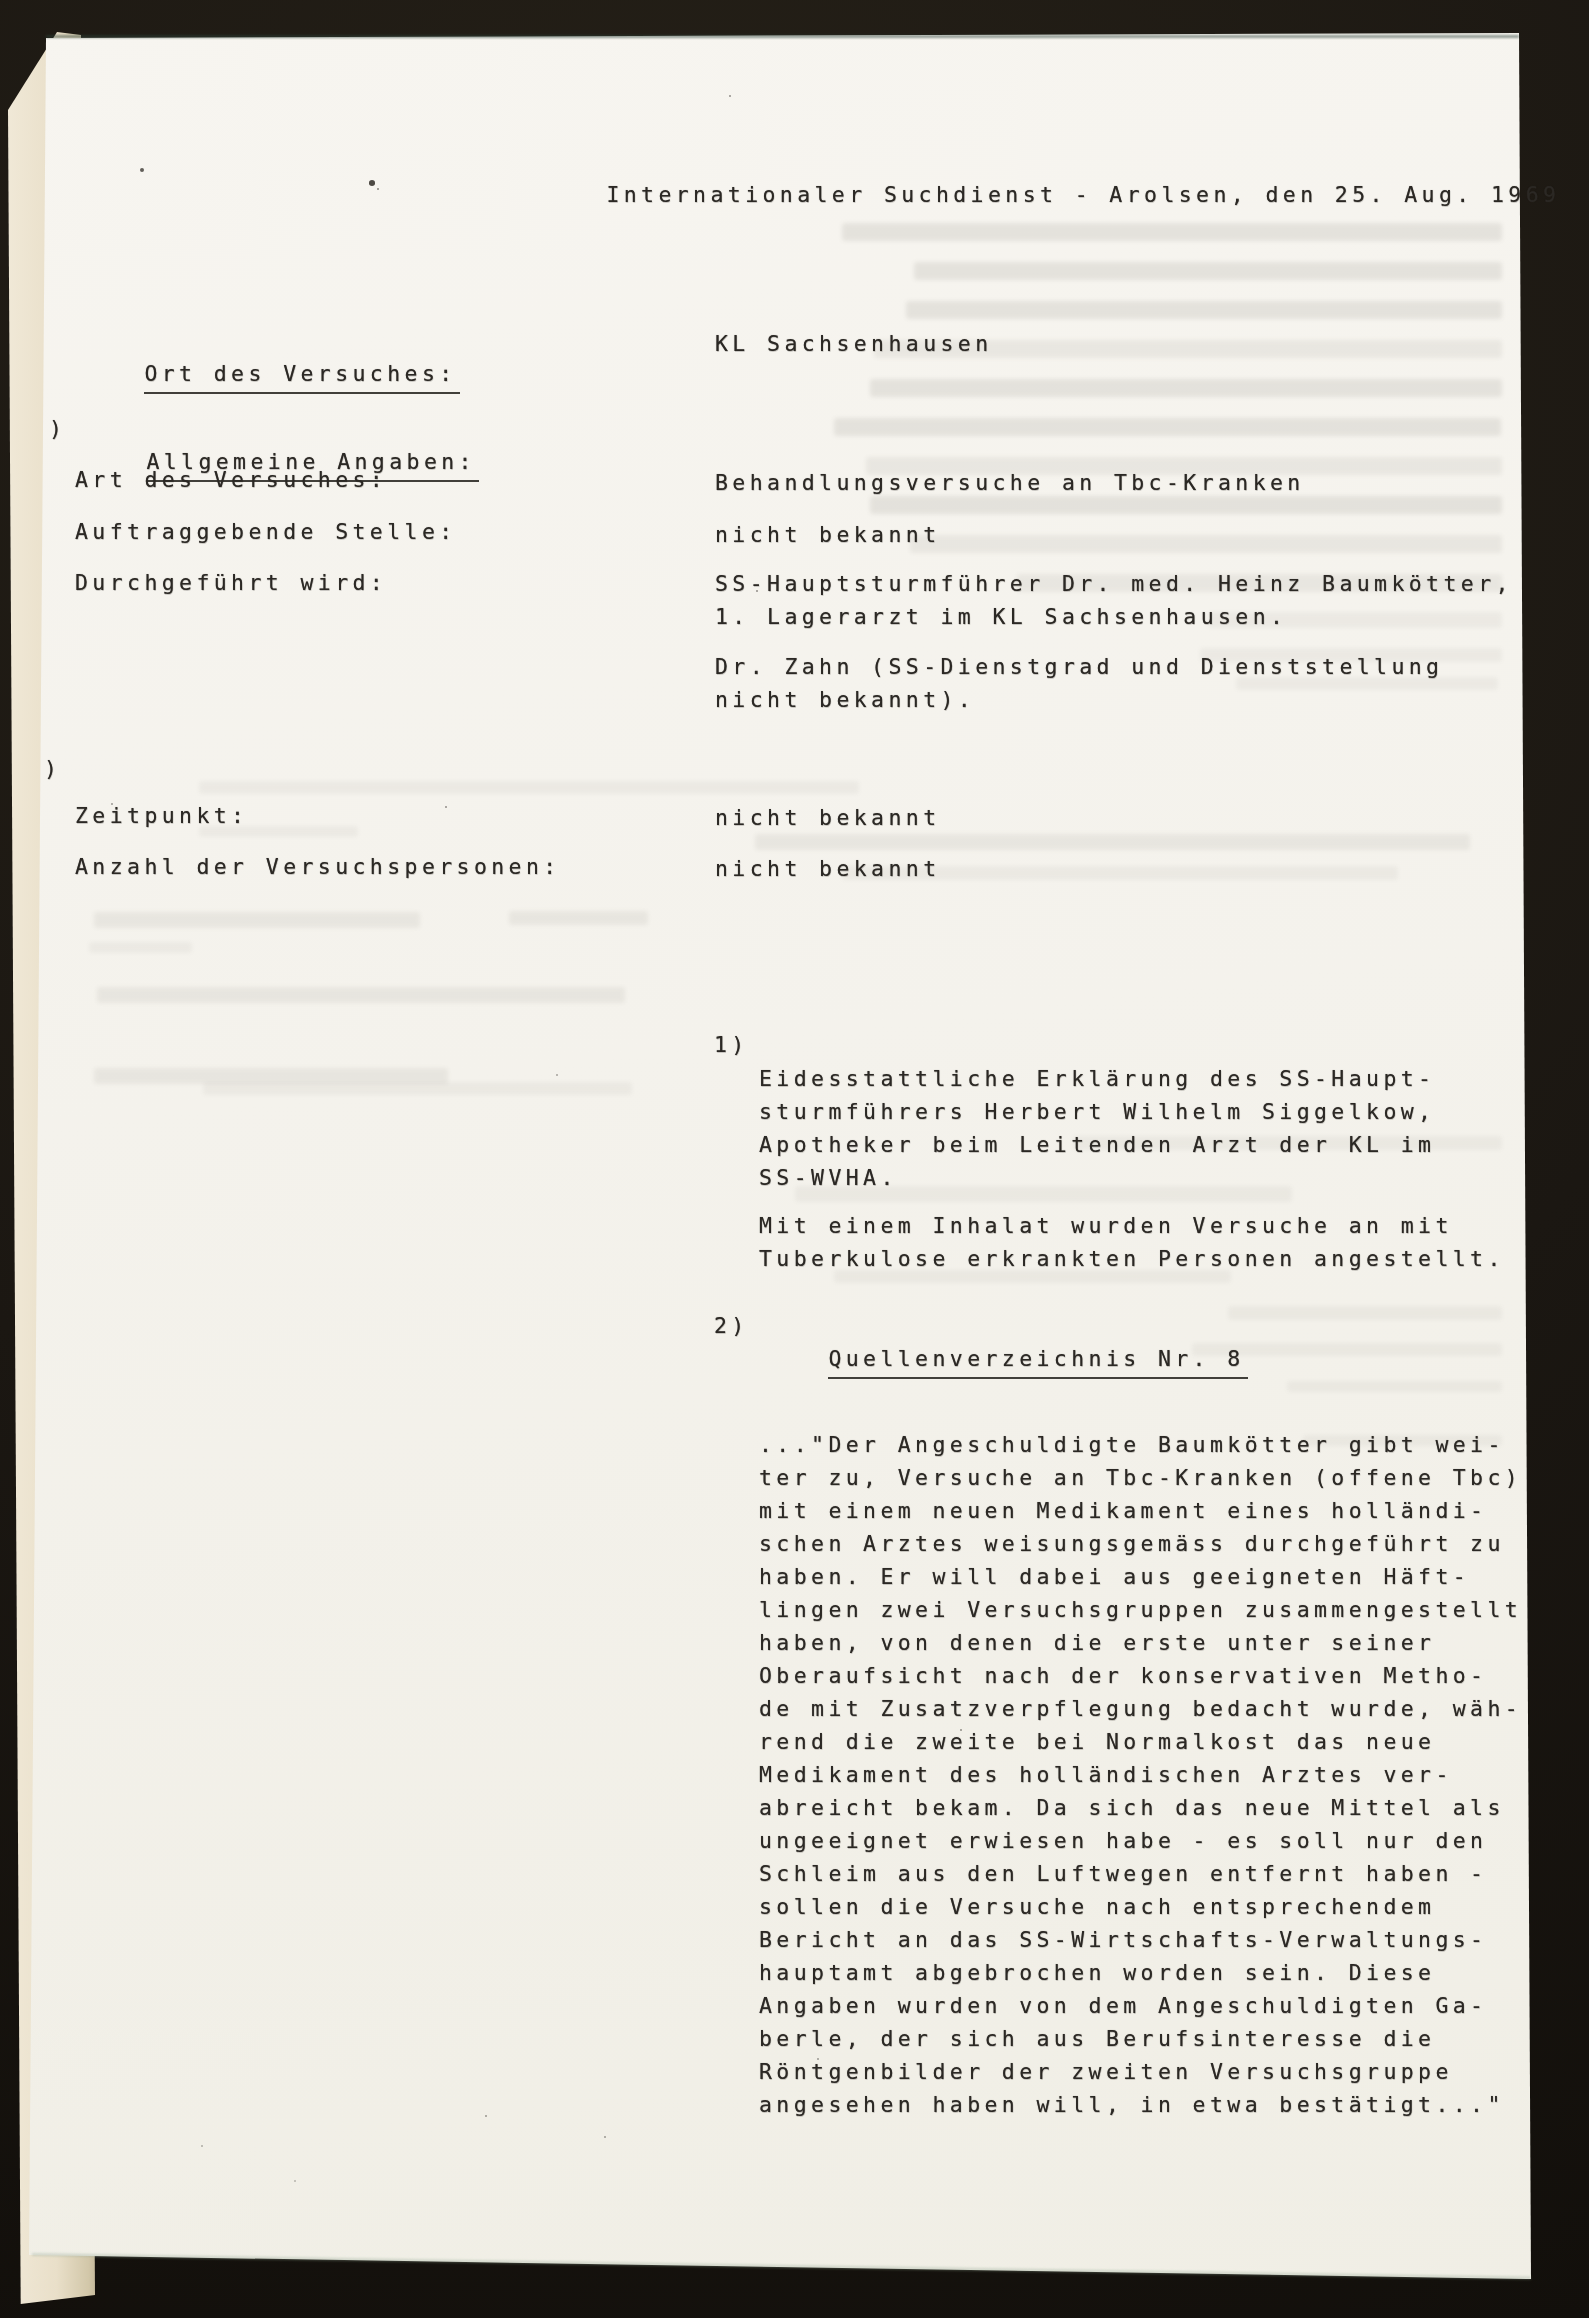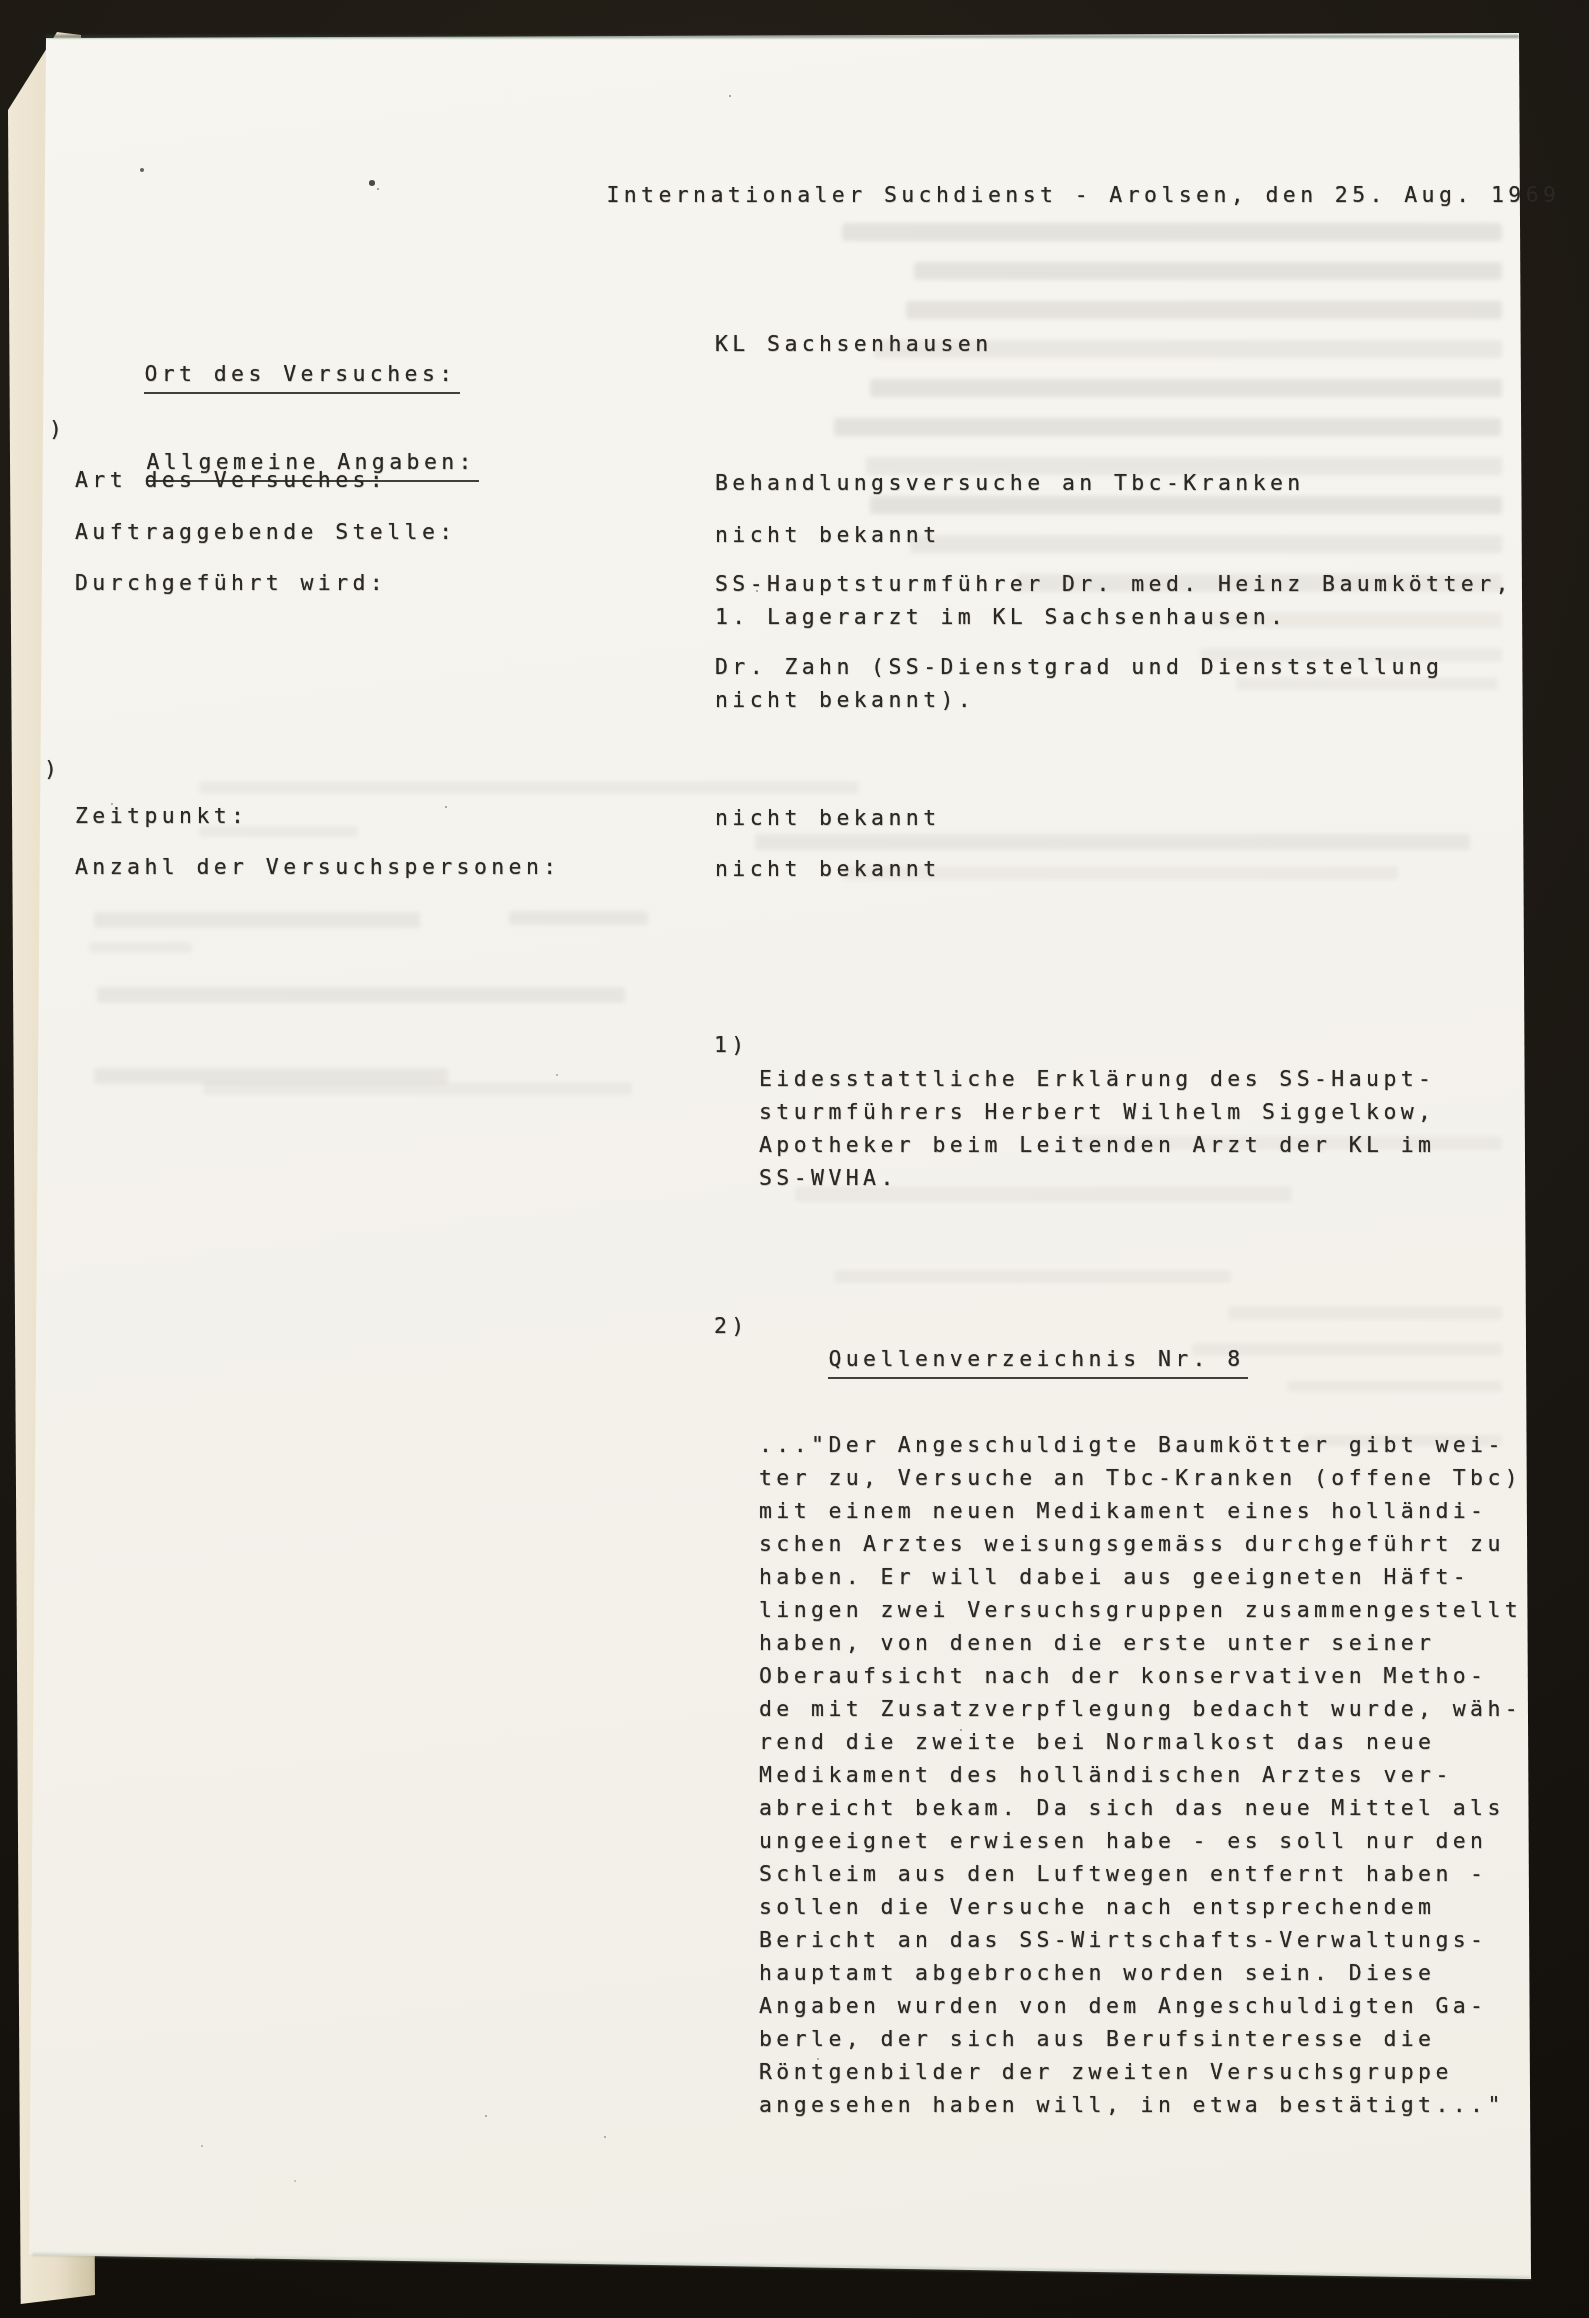--- a/index.html
+++ b/index.html
@@ -140,20 +140,22 @@
 
   <div class="tw" style="left:75px;top:850px">Anzahl der Versuchspersonen:</div>
   <div class="tw" style="left:715px;top:852px">nicht bekannt</div>
 
 
   <div class="tw" style="left:714px;top:1028px">1)</div>
   <div class="tw pre" style="left:759px;top:1062px">Eidesstattliche Erklärung des SS-Haupt-
 sturmführers Herbert Wilhelm Siggelkow,
 Apotheker beim Leitenden Arzt der KL im
 SS-WVHA.</div>
+  <div class="tw pre" style="left:759px;top:1209px">Mit einem Inhalat wurden Versuche an mit
+Tuberkulose erkrankten Personen angestellt.</div>
 
   <div class="tw" style="left:714px;top:1309px">2)</div>
   <div class="tw" style="left:759px;top:1309px">
     <span class="u">Quellenverzeichnis Nr. 8</span>
   </div>
   <div class="tw pre" style="left:759px;top:1428px">..."Der Angeschuldigte Baumkötter gibt wei-
 ter zu, Versuche an Tbc-Kranken (offene Tbc)
 mit einem neuen Medikament eines holländi-
 schen Arztes weisungsgemäss durchgeführt zu
 haben. Er will dabei aus geeigneten Häft-

